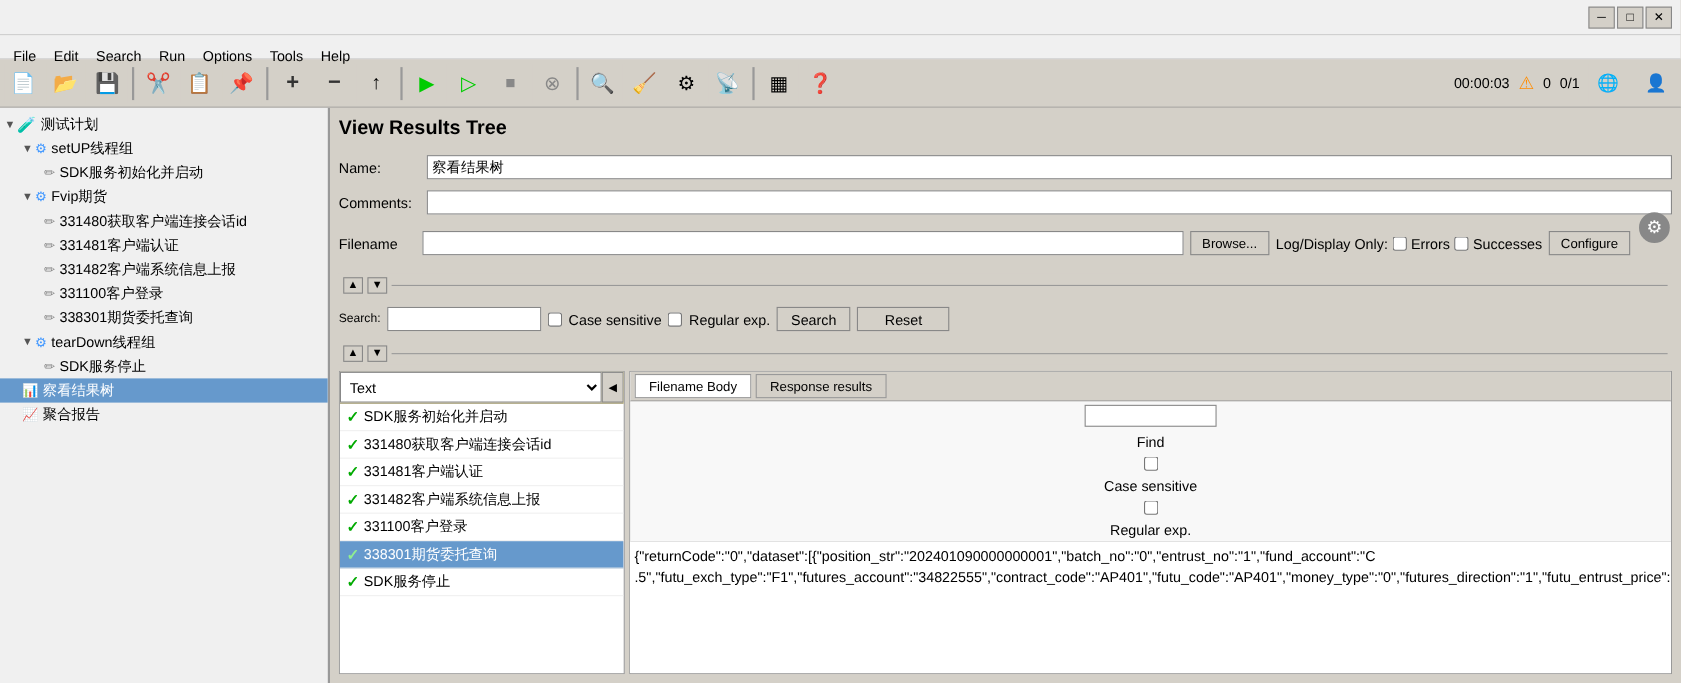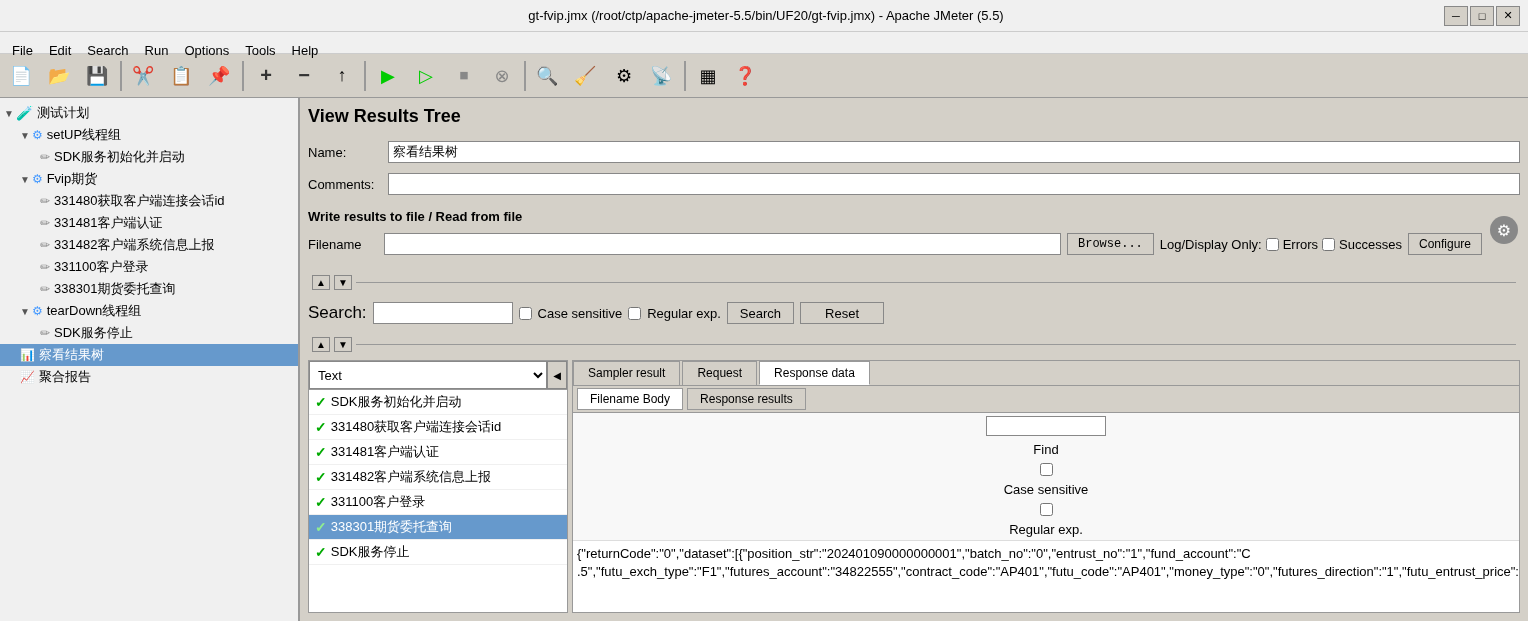--- a/index.html
+++ b/index.html
@@ -120,21 +120,20 @@
     }
     .file-label { width: 70px; font-size: 13px; }
     .file-input { flex: 1; height: 22px; border: 1px solid #888; background: white; padding: 2px 4px; }
     .browse-btn {
       padding: 2px 10px;
       background: #d4d0c8;
       border: 1px solid #888;
       cursor: pointer;
       font-size: 12px;
       height: 22px;
-      font-family: Liberation Mono, monospace;
     }
     .checkbox-group { display: flex; align-items: center; gap: 4px; font-size: 12px; }
     .configure-btn {
       padding: 2px 10px;
       background: #d4d0c8;
       border: 1px solid #888;
       cursor: pointer;
       font-size: 12px;
       height: 22px;
     }
@@ -152,21 +151,21 @@
     .divider-line { flex: 1; height: 1px; background: #999; }
     .arrow-btn { font-size: 10px; cursor: pointer; padding: 1px 3px; background: #d4d0c8; border: 1px solid #888; }
 
     
     .search-bar {
       display: flex;
       align-items: center;
       gap: 6px;
       padding: 4px 0;
     }
-    .search-label { font-size: 17px; }
+    .search-label { font-size: 11px; }
     .search-input { width: 140px; height: 22px; border: 1px solid #888; background: white; padding: 2px 4px; }
     .search-btn {
       padding: 2px 12px;
       background: #d4d0c8;
       border: 1px solid #888;
       cursor: pointer;
       height: 22px;
       font-size: 13px;
     }
     .reset-btn {
@@ -307,21 +306,20 @@
       cursor: pointer;
       font-size: 16px;
       border: none;
     }
   </style>
 </head>
 <body>
 
 <div class="titlebar">
   <div style="width:80px;"></div>
-  <div class="titlebar-title">gt-fvip.jmx (/root/ctp/apache-jmeter-5.5/bin/UF20/gt-fvip.jmx) - Apache JMeter (5.5)</div>
   <div class="titlebar-controls">
     <button class="titlebar-btn">─</button>
     <button class="titlebar-btn">□</button>
     <button class="titlebar-btn">✕</button>
   </div>
 </div>
 
 <div class="menubar">
   <span class="menu-item">File</span>
   <span class="menu-item">Edit</span>
@@ -352,20 +350,28 @@
   <button class="toolbar-btn" title="Shutdown" style="color:#888;">⊗</button>
   <div class="toolbar-sep"></div>
   <button class="toolbar-btn" title="Show Log">🔍</button>
   <button class="toolbar-btn" title="Clear All">🧹</button>
   <button class="toolbar-btn" title="Settings">⚙</button>
   <button class="toolbar-btn" title="Remote">📡</button>
   <div class="toolbar-sep"></div>
   <button class="toolbar-btn" title="Function Helper">▦</button>
   <button class="toolbar-btn" title="Help">❓</button>
 
+  <div class="toolbar-right">
+    <span class="timer-display">00:00:03</span>
+    <span class="warning-icon">⚠</span>
+    <span>0</span>
+    <span>0/1</span>
+    <button class="toolbar-btn" style="font-size:16px;">🌐</button>
+    <button class="toolbar-btn" style="font-size:16px;">👤</button>
+  </div>
 </div>
 
 <div class="main-layout">
 
   <div class="left-panel">
 
     <div class="tree-item">
       <span class="tri">▼</span>
       <span style="font-size:14px;margin-right:4px;">🧪</span>
       <span>测试计划</span>
@@ -436,21 +442,20 @@
       <span class="form-label">Name:</span>
       <input class="form-input" type="text" value="察看结果树" style="">
     </div>
 
     <div class="form-row">
       <span class="form-label">Comments:</span>
       <input class="form-input" type="text" value="" style="">
     </div>
 
     <div>
-      <div class="section-title">Write results to file / Read from file</div>
       <div class="file-row">
         <span class="file-label">Filename</span>
         <input class="file-input" type="text" value="" style="">
         <button class="browse-btn">Browse...</button>
         <div class="checkbox-group">
           <span>Log/Display Only:</span>
           <input type="checkbox" style="">
           <span>Errors</span>
           <input type="checkbox" style="">
           <span>Successes</span>
@@ -524,25 +529,20 @@
           </div>
           <div class="result-item">
             <span class="check-icon">✓</span>
             <span>SDK服务停止</span>
           </div>
         </div>
       </div>
 
       <div class="detail-panel">
 
-        <div class="detail-tabs">
-          <div class="detail-tab">Sampler result</div>
-          <div class="detail-tab">Request</div>
-          <div class="detail-tab active">Response data</div>
-        </div>
 
         <div class="detail-subtabs">
           <div class="detail-subtab active">Filename Body</div>
           <div class="detail-subtab">Response results</div>
         </div>
 
         <div class="detail-find-bar">
           <input class="detail-find-input" type="text" value="" placeholder="" style="">
           <span>Find</span>
           <input type="checkbox" style="">

